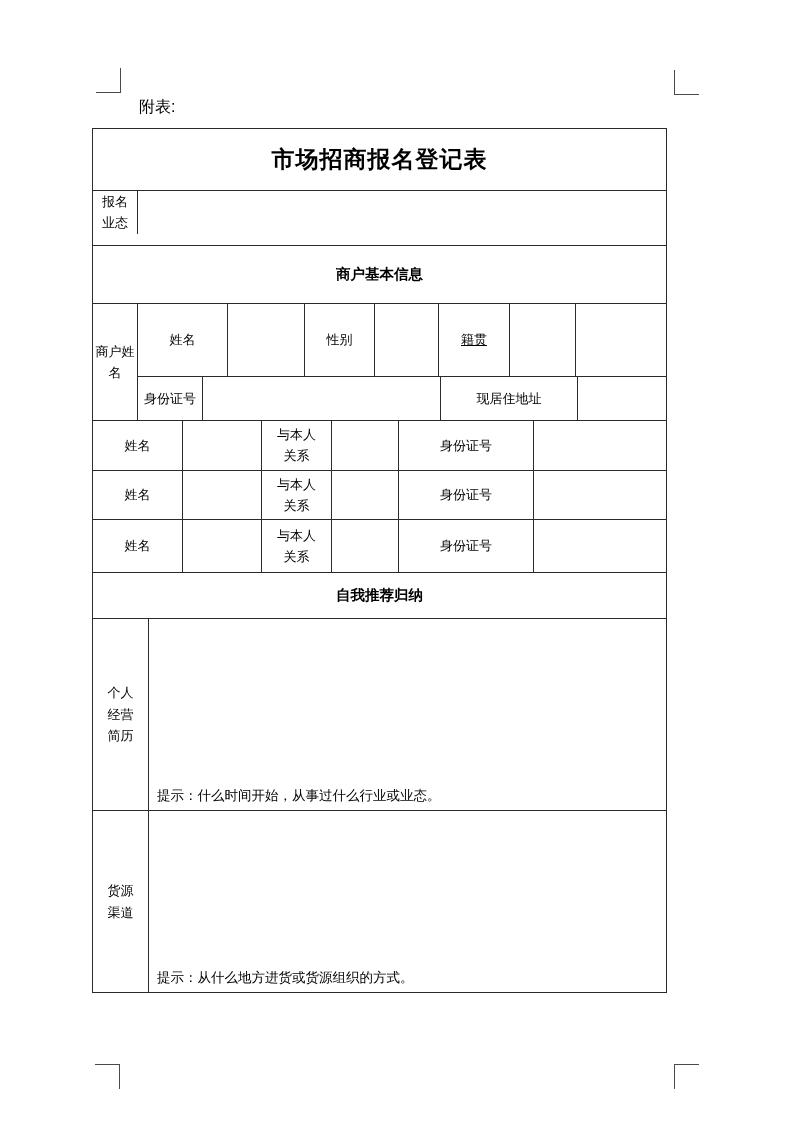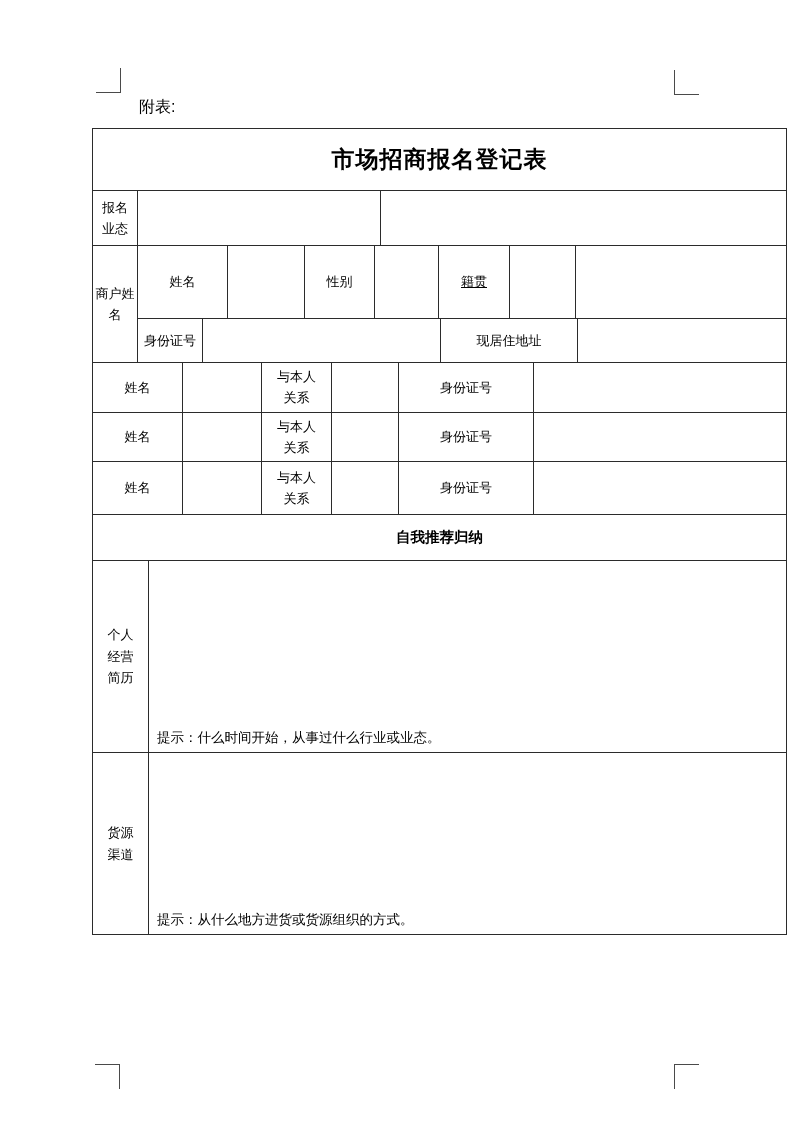--- a/index.html
+++ b/index.html
@@ -13,42 +13,42 @@
   .crop { position: absolute; width: 25px; height: 25px; }
   .crop.tl { left: 96px;  top: 68px;   border-right: 1px solid #4a4a4a; border-bottom: 1px solid #4a4a4a; }
   .crop.tr { left: 674px; top: 70px;   border-left: 1px solid #4a4a4a;  border-bottom: 1px solid #4a4a4a; }
   .crop.bl { left: 95px;  top: 1064px; border-right: 1px solid #4a4a4a; border-top: 1px solid #4a4a4a; }
   .crop.br-m { left: 674px; top: 1064px; border-left: 1px solid #4a4a4a; border-top: 1px solid #4a4a4a; }
 
   .note { position: absolute; left: 139px; top: 97px; font-size: 16px; }
 
   .form-table {
     position: absolute; left: 92px; top: 128px;
-    width: 695px;
+    width: 575px;
     border: 1px solid #2b2b2b;
     display: flex; flex-direction: column;
     background: #fff;
   }
   .row { display: flex; width: 100%; }
   .bb { border-bottom: 1px solid #2b2b2b; }
   .br { border-right: 1px solid #2b2b2b; }
   .cell {
     display: flex; align-items: center; justify-content: center;
     font-size: 13px; line-height: 1.65; text-align: center;
   }
   .pre { white-space: pre-line; }
   .fill { flex: 1 1 auto; }
   .stack { flex: 1 1 auto; display: flex; flex-direction: column; align-items: flex-end; }
   .subrow { display: flex; width: 100%; }
 
   .title-row { height: 62px; }
   .title-cell { flex: 1; display: flex; align-items: center; justify-content: center; }
   .title-text { font-size: 23px; font-weight: bold; letter-spacing: 1px; }
 
-  .r-apply { height: 55px; }
+  .r-apply { height: 55px; flex-direction: column; }
   .section-row { height: 58px; }
   .section-row.self { height: 46px; }
   .section-head { flex: 1; display: flex; align-items: center; justify-content: center;
                   font-size: 14.5px; font-weight: bold; }
 
   .r-merchant { height: 117px; }
   .sub-name { height: 74px; }
   .sub-id { height: 43px; }
 
   .r-family { height: 152px; }
@@ -99,20 +99,23 @@
     </div>
   </div>
 
   <div class="row r-apply bb">
     <div class="cell br w45 pre">报名
 业态</div>
     <div class="cell br w243"></div>
     <div class="cell fill"></div>
   </div>
 
+  <div class="row section-row bb">
+    <div class="cell section-head">商户基本信息</div>
+  </div>
 
   <div class="row r-merchant bb">
     <div class="cell br w45 pre">商户姓
 名</div>
     <div class="stack">
       <div class="subrow sub-name bb">
         <div class="cell br w90">姓名</div>
         <div class="cell br w77"></div>
         <div class="cell br w70">性别</div>
         <div class="cell br w64"></div>

